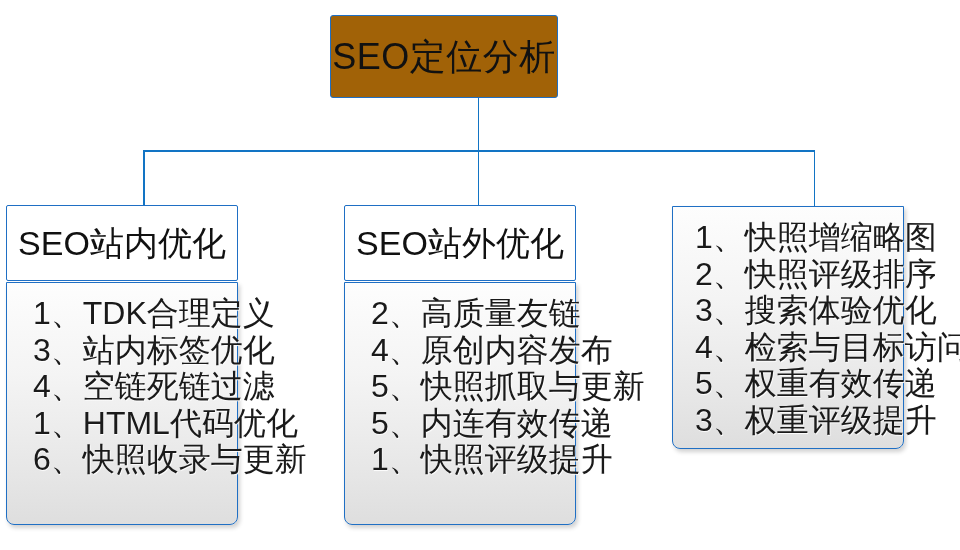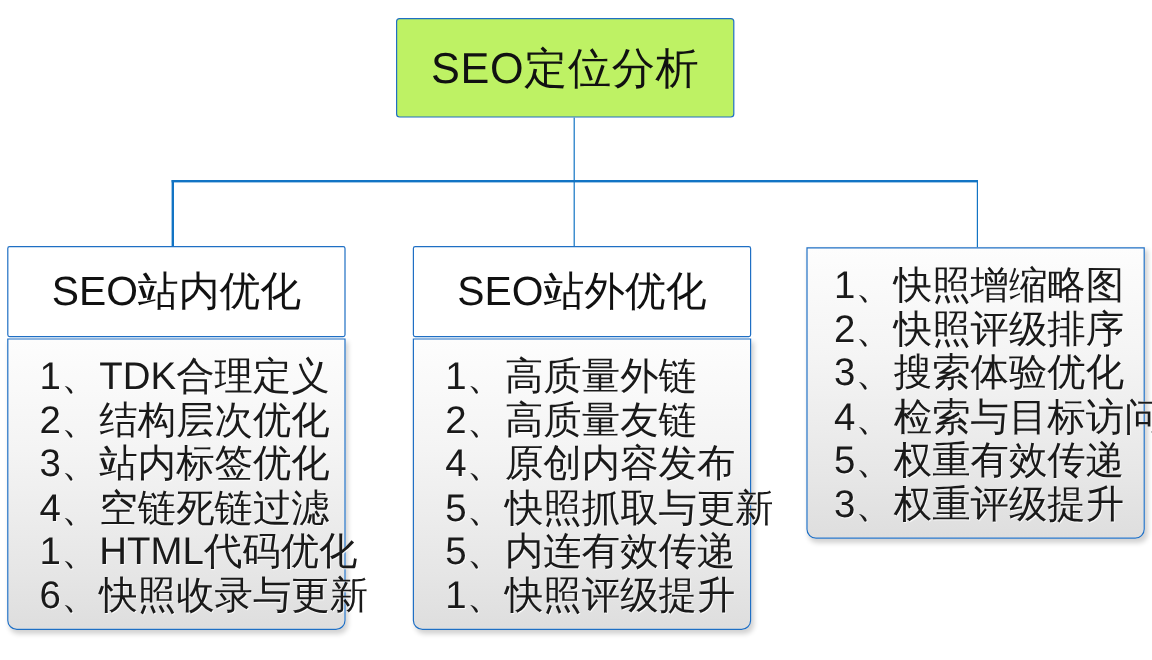--- a/index.html
+++ b/index.html
@@ -18,26 +18,26 @@
   #diagram {
     position: absolute;
     inset: 0;
   }
 
   
   .root-box {
     position: absolute;
     left: 330px;
     top: 15px;
-    width: 282px;
+    width: 228px;
     height: 83px;
     box-sizing: border-box;
     border: 1.6px solid #1f6fc4;
     border-radius: 3px;
-    background: #bef264;
+    background: #a16207;
     display: flex;
     align-items: center;
     justify-content: center;
   }
   .root-label {
     font-size: 36px;
     color: #111111;
     letter-spacing: 0.5px;
     line-height: 1;
     white-space: nowrap;
@@ -52,21 +52,21 @@
     width: 1.7px;
   }
   .conn-h {
     height: 1.7px;
   }
 
   
   .column {
     position: absolute;
     top: 205px;
-    width: 282px;
+    width: 232px;
   }
   .col-1 { left: 6px; }
   .col-2 { left: 330px; margin-left: 14px; }
   .col-3 { left: 672px; }
 
   .col-header {
     box-sizing: border-box;
     width: 100%;
     height: 76px;
     border: 1.6px solid #1f6fc4;
@@ -129,36 +129,34 @@
 
   <div class="connector conn-v" style="left:813.5px; top:150px; height:56px;"></div>
 
   <div class="column col-1">
     <div class="col-header">
       <span class="col-header-label">SEO站内优化</span>
     </div>
     <div class="col-list">
       <div class="col-list-inner">
         <div class="list-item">1、TDK合理定义</div>
-        <div class="list-item">2、结构层次优化</div>
         <div class="list-item">3、站内标签优化</div>
         <div class="list-item">4、空链死链过滤</div>
         <div class="list-item">1、HTML代码优化</div>
         <div class="list-item">6、快照收录与更新</div>
       </div>
     </div>
   </div>
 
   <div class="column col-2">
     <div class="col-header">
       <span class="col-header-label">SEO站外优化</span>
     </div>
     <div class="col-list">
       <div class="col-list-inner">
-        <div class="list-item">1、高质量外链</div>
         <div class="list-item">2、高质量友链</div>
         <div class="list-item">4、原创内容发布</div>
         <div class="list-item">5、快照抓取与更新</div>
         <div class="list-item">5、内连有效传递</div>
         <div class="list-item">1、快照评级提升</div>
       </div>
     </div>
   </div>
 
   <div class="column col-3">

